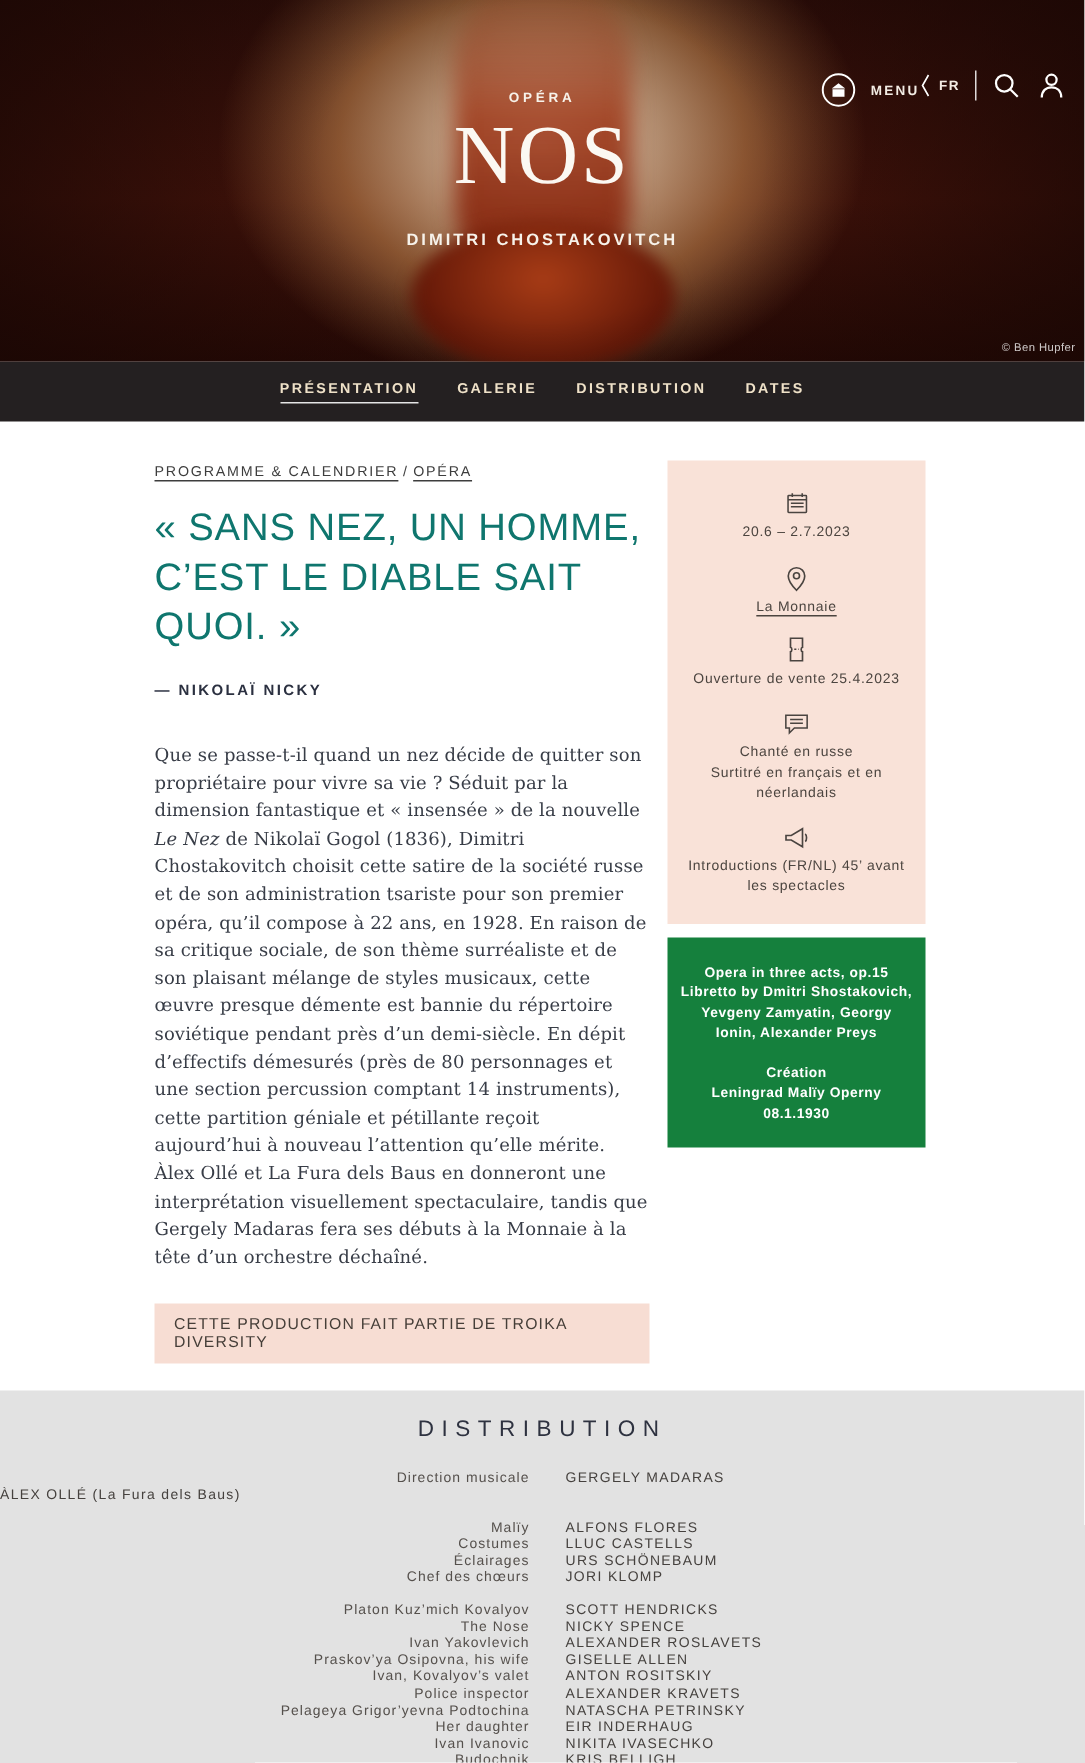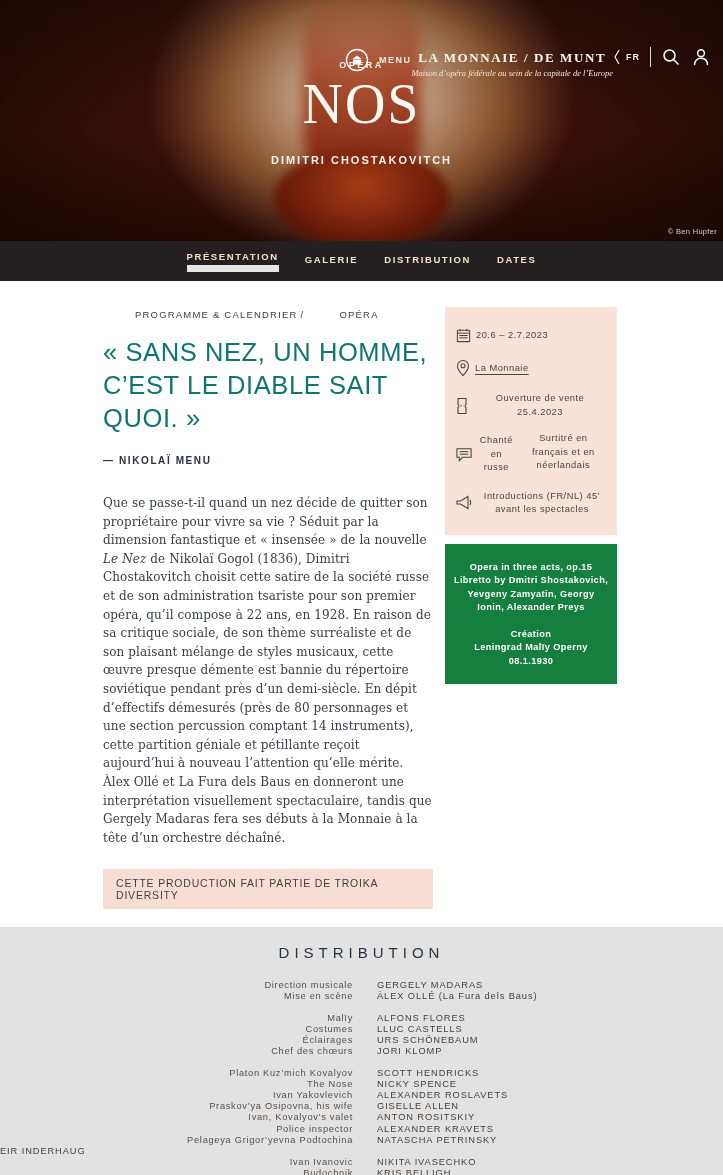--- a/index.html
+++ b/index.html
@@ -57,29 +57,29 @@
   .photo-credit { position:absolute; right:6px; bottom:5px; z-index:3; font-size:7.5px; letter-spacing:0.3px; color:rgba(255,255,255,0.78); }
 
   
   .tabs {
     height:40px; background:#242021; display:flex; align-items:center; justify-content:center; gap:26px;
   }
   .tab {
     font-size:9.5px; font-weight:bold; letter-spacing:1.6px; color:#efe1c8;
     text-decoration:none; padding-bottom:3px; cursor:pointer;
   }
-  .tab.active { border-bottom:7px solid #e5e5e5; }
+  .tab.active { border-bottom:1px solid #e5e5e5; }
 
   
   .content { display:flex; padding:26px 0 18px 103px; min-height:542px; }
   .main-col { width:330px; }
   .side-col { width:172px; margin-left:12px; }
 
   .breadcrumb { font-size:9.5px; letter-spacing:1.2px; color:#3d3d3d; margin-top:2px; }
-  .breadcrumb a { color:#3d3d3d; text-underline-offset:3px; cursor:pointer;margin-left:32px; }
+  .breadcrumb a { color:#3d3d3d; text-decoration:underline; text-underline-offset:3px; cursor:pointer; }
   .breadcrumb .sep { text-decoration:none; padding:0 3px; }
 
   .quote {
     margin-top:16px; font-size:25.5px; line-height:33px; font-weight:500;
     letter-spacing:0.6px; color:#0f766e;
   }
   .quote-author { margin-top:20px; font-size:10px; font-weight:bold; letter-spacing:1.6px; color:#2b3040; }
 
   .body-text {
     margin-top:28px; font-family:"DejaVu Serif", Georgia, serif;
@@ -90,21 +90,21 @@
   .banner {
     display:inline-block; margin-top:22px; background:#f7ddd3; color:#453e38;
     font-size:10.5px; letter-spacing:0.8px; padding:8px 13px; cursor:pointer;
   }
 
   
   .side-card {
     background:#f9e2d8; padding:20px 10px 18px; text-align:center;
     display:flex; flex-direction:column; gap:15px;
   }
-  .side-item { display:flex; flex-direction:row; align-items:center; gap:4px; }
+  .side-item { display:flex; flex-direction:column; align-items:center; gap:4px; }
   .side-icon svg { display:block; }
   .side-text { font-size:9.3px; letter-spacing:0.5px; line-height:13.5px; color:#4b443f; }
   .side-link { font-size:9.3px; letter-spacing:0.5px; color:#4b443f; text-decoration:underline; text-underline-offset:3px; cursor:pointer; }
 
   .info-box {
     margin-top:9px; background:#15803d; color:#fff; text-align:center;
     padding:17px 8px 16px; font-size:9.2px; font-weight:bold; letter-spacing:0.4px; line-height:13.5px;
   }
   .info-box .block2 { margin-top:13px; }
 
@@ -129,24 +129,20 @@
       <span class="icon-btn">
         <svg width="26" height="26" viewBox="0 0 26 26" fill="none" stroke="#fff" stroke-width="1.3">
           <circle cx="13" cy="13" r="10.5"></circle>
           <path d="M8.5 12 L13 8.5 L17.5 12 Z" fill="#fff" stroke="none"></path>
           <rect x="9" y="12.5" width="8" height="5" fill="#fff" stroke="none"></rect>
         </svg>
       </span>
       <span class="menu-label">MENU</span>
     </div>
 
-    <div class="logo">
-      <div class="logo-title">LA MONNAIE / DE MUNT</div>
-      <div class="logo-sub">Maison d’opéra fédérale au sein de la capitale de l’Europe</div>
-    </div>
 
     <div class="top-right">
       <div class="lang">
         <span class="icon-btn">
           <svg width="8" height="18" viewBox="0 0 8 18" fill="none" stroke="#fff" stroke-width="1.1">
             <polyline points="6,2 2,9 6,16"></polyline>
           </svg>
         </span>
         <span class="lang-code">FR</span>
       </div>
@@ -181,21 +177,21 @@
   <a class="tab">DATES</a>
 </nav>
 
 <div class="content">
   <div class="main-col">
     <div class="breadcrumb">
       <a>PROGRAMME &amp; CALENDRIER</a><span class="sep">/</span><a>OPÉRA</a>
     </div>
 
     <h1 class="quote">« SANS NEZ, UN HOMME, C’EST LE DIABLE SAIT QUOI. »</h1>
-    <div class="quote-author">— NIKOLAÏ MENU</div>
+    <div class="quote-author">— NIKOLAÏ NICKY</div>
 
     <p class="body-text"><span>Que se passe-t-il quand un nez décide de quitter son propriétaire pour vivre sa vie ? Séduit par la dimension fantastique et « insensée » de la nouvelle </span><i>Le Nez</i><span> de Nikolaï Gogol (1836), Dimitri Chostakovitch choisit cette satire de la société russe et de son administration tsariste pour son premier opéra, qu’il compose à 22 ans, en 1928. En raison de sa critique sociale, de son thème surréaliste et de son plaisant mélange de styles musicaux, cette œuvre presque démente est bannie du répertoire soviétique pendant près d’un demi-siècle. En dépit d’effectifs démesurés (près de 80 personnages et une section percussion comptant 14 instruments), cette partition géniale et pétillante reçoit aujourd’hui à nouveau l’attention qu’elle mérite. Àlex Ollé et La Fura dels Baus en donneront une interprétation visuellement spectaculaire, tandis que Gergely Madaras fera ses débuts à la Monnaie à la tête d’un orchestre déchaîné.</span></p>
 
     <div class="banner">CETTE PRODUCTION FAIT PARTIE DE TROIKA DIVERSITY</div>
   </div>
 
   <aside class="side-col">
     <div class="side-card">
 
       <div class="side-item">
@@ -270,21 +266,20 @@
 
 <section class="distribution">
   <h2 class="dist-title">DISTRIBUTION</h2>
   <div class="dist-groups">
       <div class="dist-group">
         <div class="dist-row">
           <span class="dist-role">Direction musicale</span>
           <span class="dist-artist">GERGELY MADARAS</span>
         </div>
         <div class="dist-row">
-          <span class="dist-role">Mise en scène</span>
           <span class="dist-artist">ÀLEX OLLÉ (La Fura dels Baus)</span>
         </div>
       </div>
       <div class="dist-group">
         <div class="dist-row">
           <span class="dist-role">Malïy</span>
           <span class="dist-artist">ALFONS FLORES</span>
         </div>
         <div class="dist-row">
           <span class="dist-role">Costumes</span>
@@ -322,20 +317,21 @@
         </div>
         <div class="dist-row">
           <span class="dist-role">Police inspector</span>
           <span class="dist-artist">ALEXANDER KRAVETS</span>
         </div>
         <div class="dist-row">
           <span class="dist-role">Pelageya Grigor’yevna Podtochina</span>
           <span class="dist-artist">NATASCHA PETRINSKY</span>
         </div>
         <div class="dist-row">
+          <span class="dist-role">Her daughter</span>
           <span class="dist-artist">EIR INDERHAUG</span>
         </div>
         <div class="dist-row">
           <span class="dist-role">Ivan Ivanovic</span>
           <span class="dist-artist">NIKITA IVASECHKO</span>
         </div>
         <div class="dist-row">
           <span class="dist-role">Budochnik</span>
           <span class="dist-artist">KRIS BELLIGH</span>
         </div>

